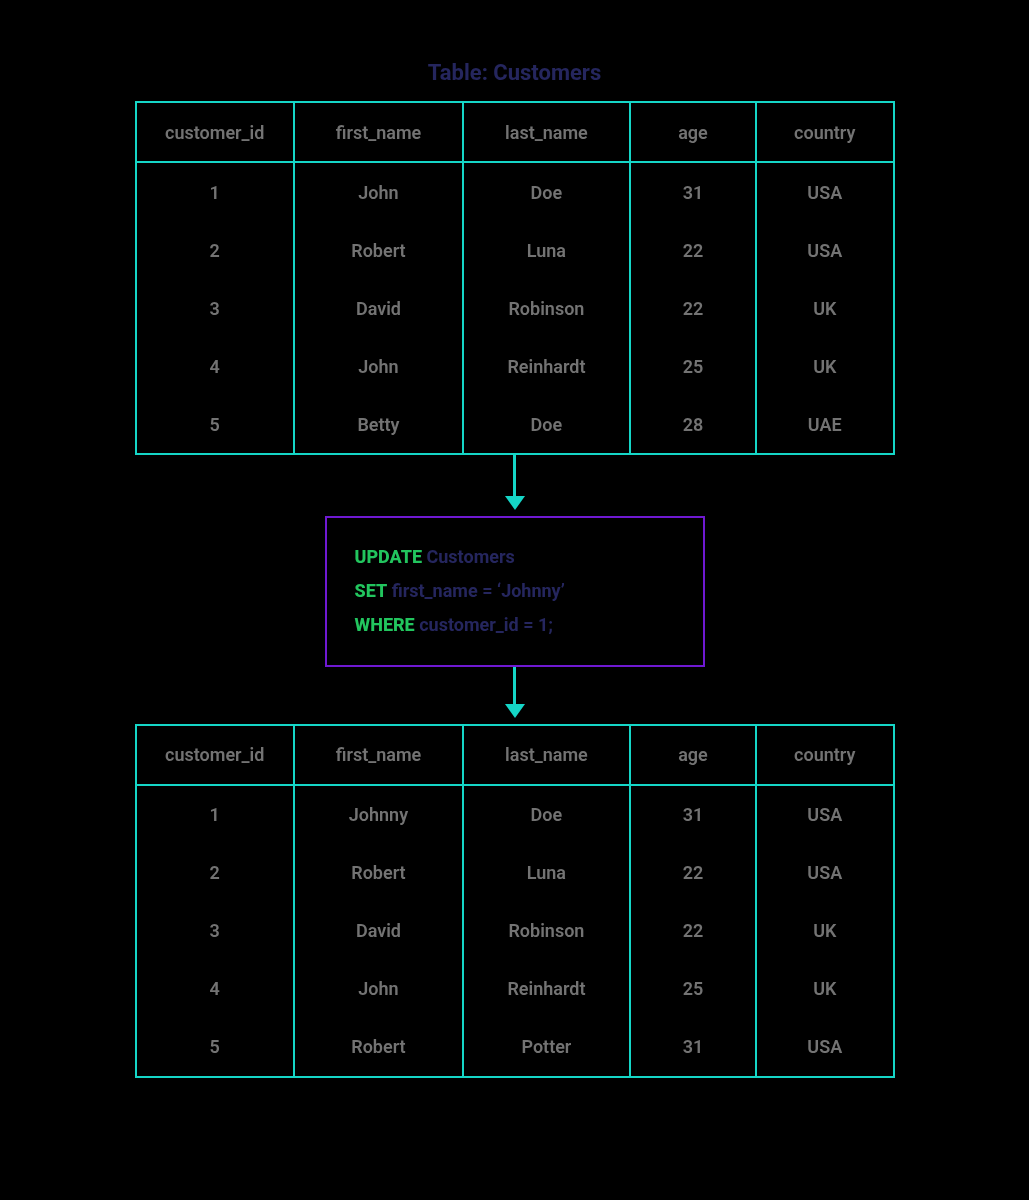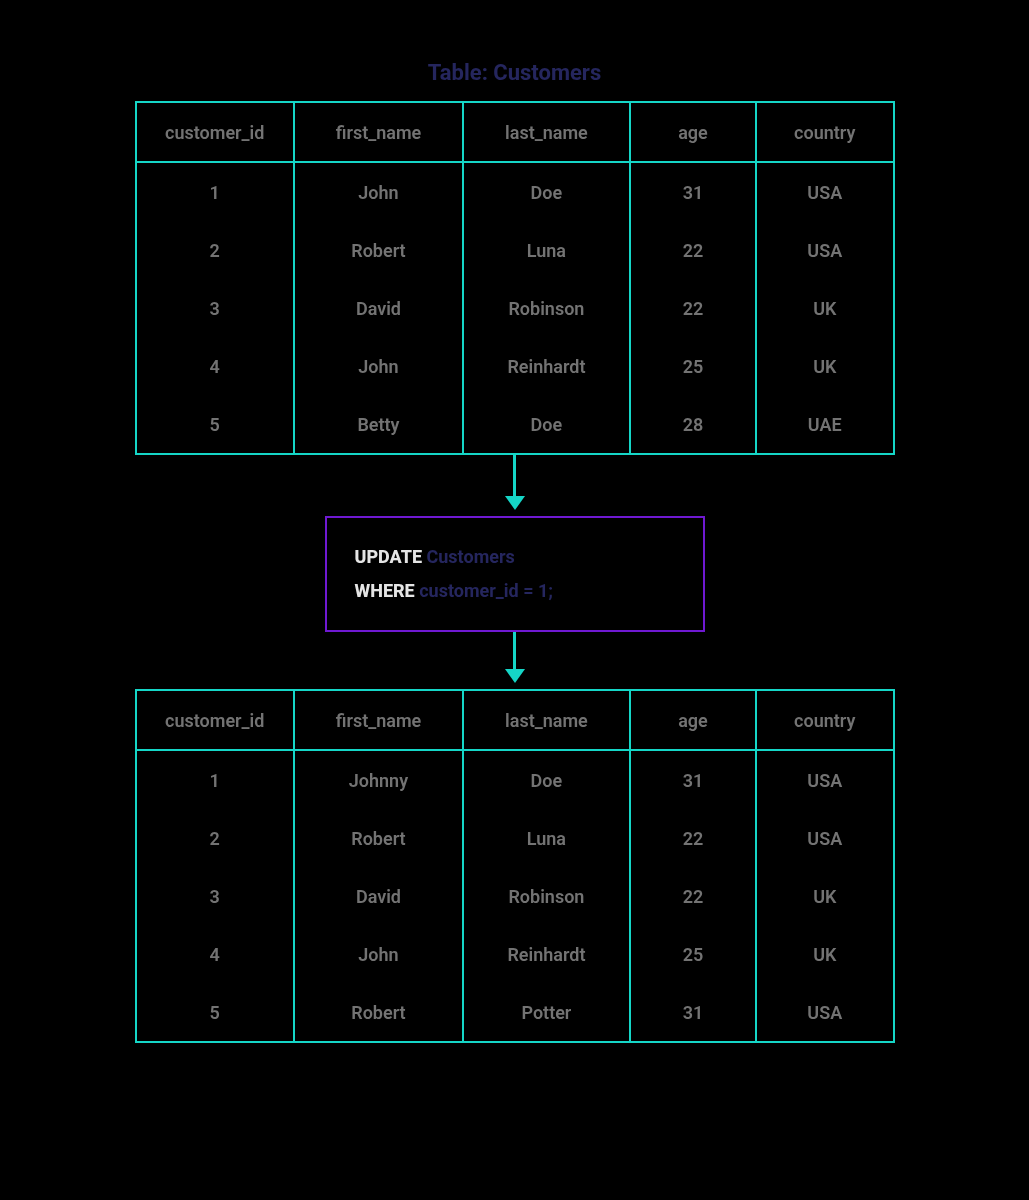--- a/index.html
+++ b/index.html
@@ -70,21 +70,21 @@
   .sqlbox {
     border: 2px solid #6f19d2;
     padding: 22px 28px;
     width: 320px;
     box-sizing: content-box;
     line-height: 1.9;
     font-size: 18px;
     font-weight: 700;
     color: #25265e;
   }
-  .kw { color: #e5e5e5; font-weight: 800; }
+  .kw { color: #22c55e; font-weight: 800; }
 </style>
 </head>
 <body>
 
 <div class="title">Table: Customers</div>
 
 <table class="tbl">
   <thead>
     <tr>
       <th class="col-id">customer_id</th>
@@ -137,20 +137,24 @@
   <div class="arrow-line"></div>
   <div class="arrow-head"></div>
 </div>
 
 <div class="sqlbox">
   <div>
     <span class="kw">UPDATE</span>
     <span>Customers</span>
   </div>
   <div>
+    <span class="kw">SET</span>
+    <span>first_name = ‘Johnny’</span>
+  </div>
+  <div>
     <span class="kw">WHERE</span>
     <span>customer_id = 1;</span>
   </div>
 </div>
 
 <div class="arrow short">
   <div class="arrow-line"></div>
   <div class="arrow-head"></div>
 </div>
 

